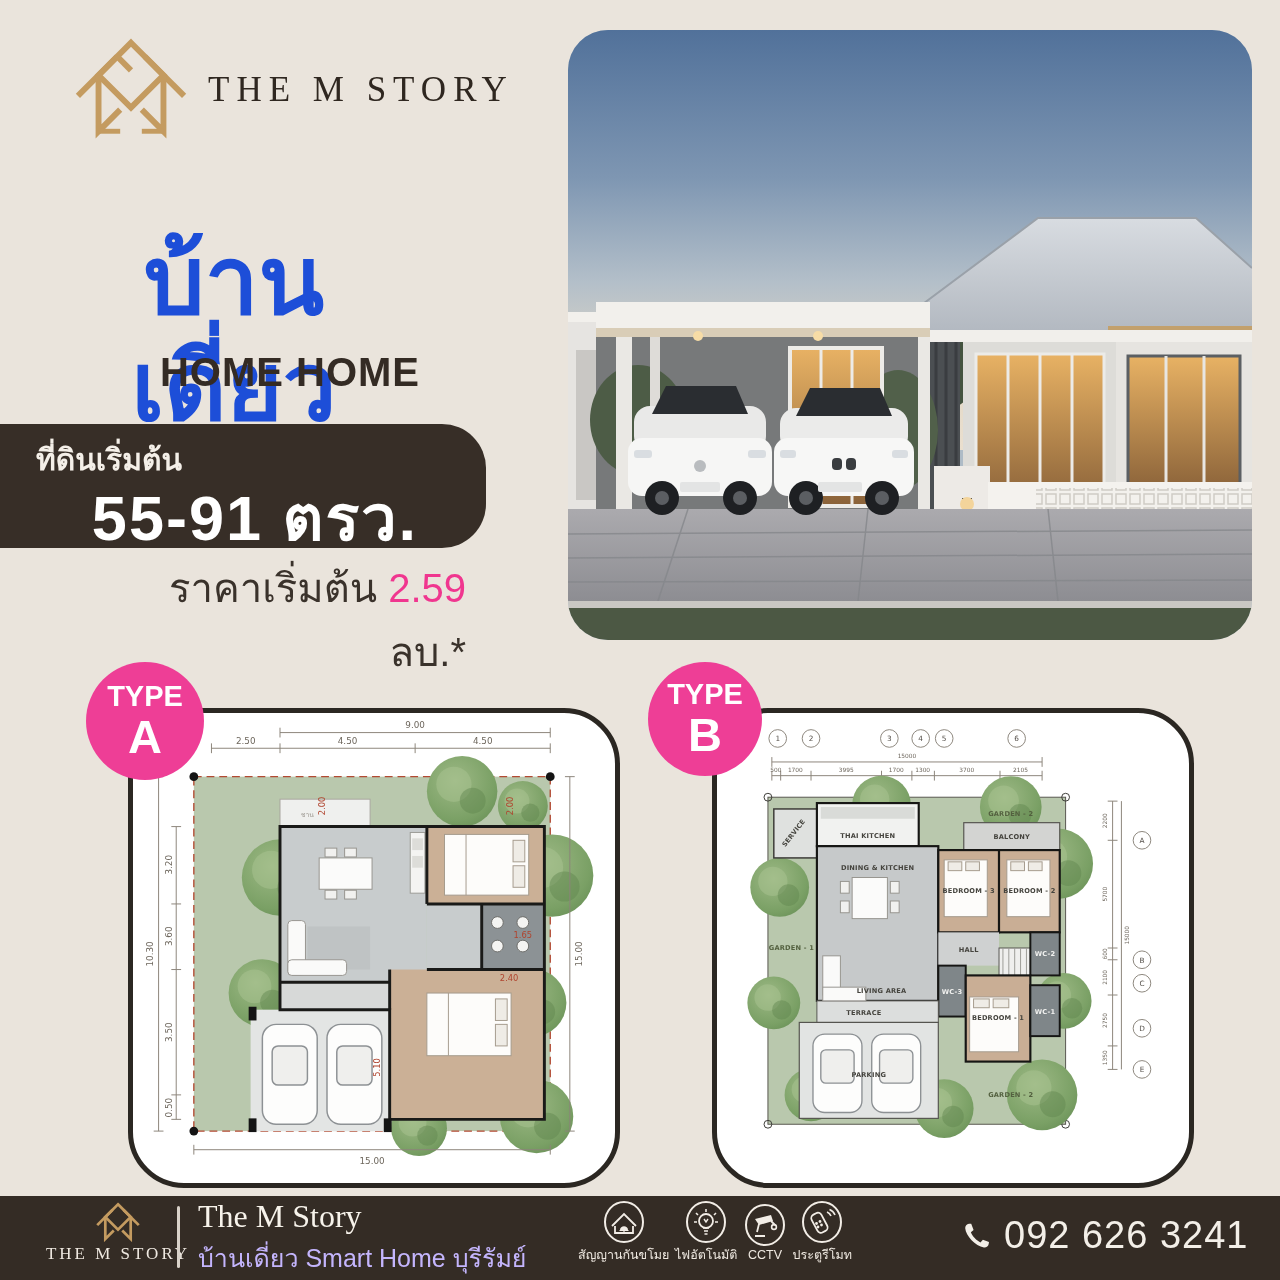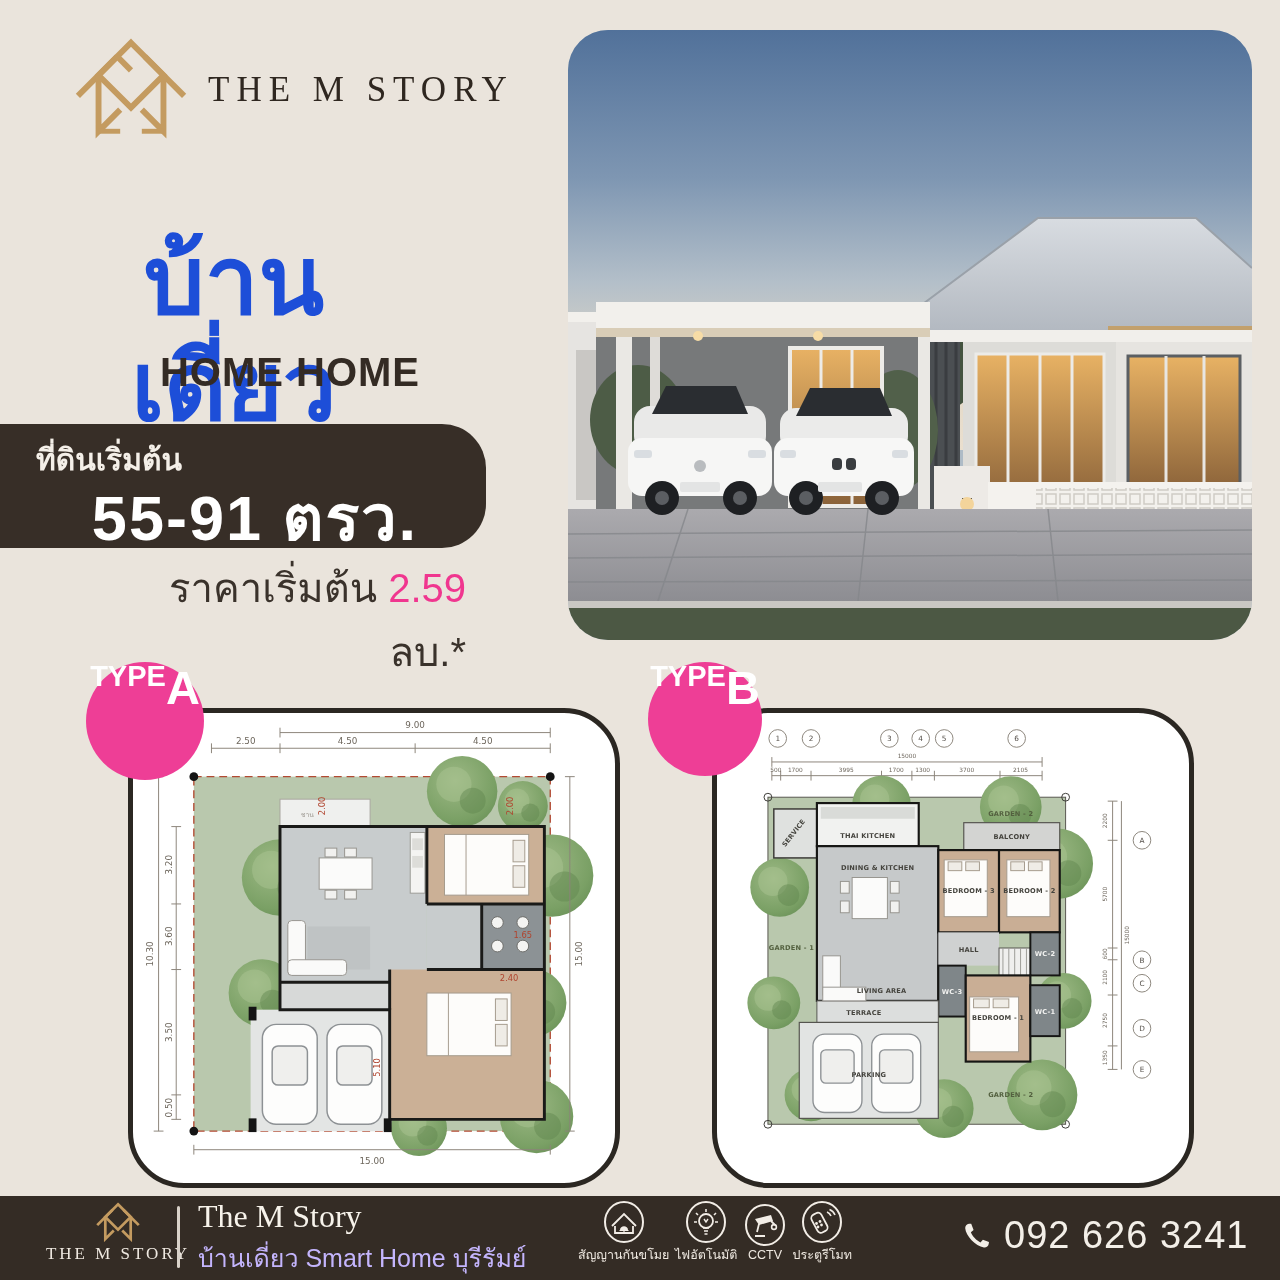--- a/index.html
+++ b/index.html
@@ -29,21 +29,21 @@
   .photo{position:absolute;left:568px;top:30px;width:684px;height:610px;border-radius:40px;
          overflow:hidden;background:#aebbc6;}
   .photo svg{display:block;}
 
   
   .plan-card{position:absolute;width:492px;height:480px;background:#FFFFFF;border:5px solid #2B2722;
              border-radius:56px;box-sizing:border-box;overflow:hidden;}
   .card-a{left:128px;top:708px;}
   .card-b{left:712px;top:708px;width:482px;}
   .badge{position:absolute;border-radius:50%;background:#EE3E96;color:#fff;text-align:center;
-         display:flex;flex-direction:row;justify-content:center;z-index:5;}
+         display:flex;flex-direction:column;justify-content:center;z-index:5;}
   .badge-a{left:86px;top:662px;width:118px;height:118px;}
   .badge-b{left:648px;top:662px;width:114px;height:114px;}
   .badge .t1{font-size:29px;font-weight:800;line-height:1;}
   .badge .t2{font-size:47px;font-weight:800;line-height:1;margin-top:2px;}
 
   
   .dim{font-family:"DejaVu Sans",sans-serif;font-size:9px;fill:#6E675D;}
   .dimS{font-family:"DejaVu Sans",sans-serif;font-size:6px;fill:#6E675D;}
   .dimR{font-family:"DejaVu Sans",sans-serif;font-size:8.5px;fill:#B0442E;}
   .room{font-family:"DejaVu Sans",sans-serif;font-size:6.8px;font-weight:700;fill:#45443E;letter-spacing:.2px;}

